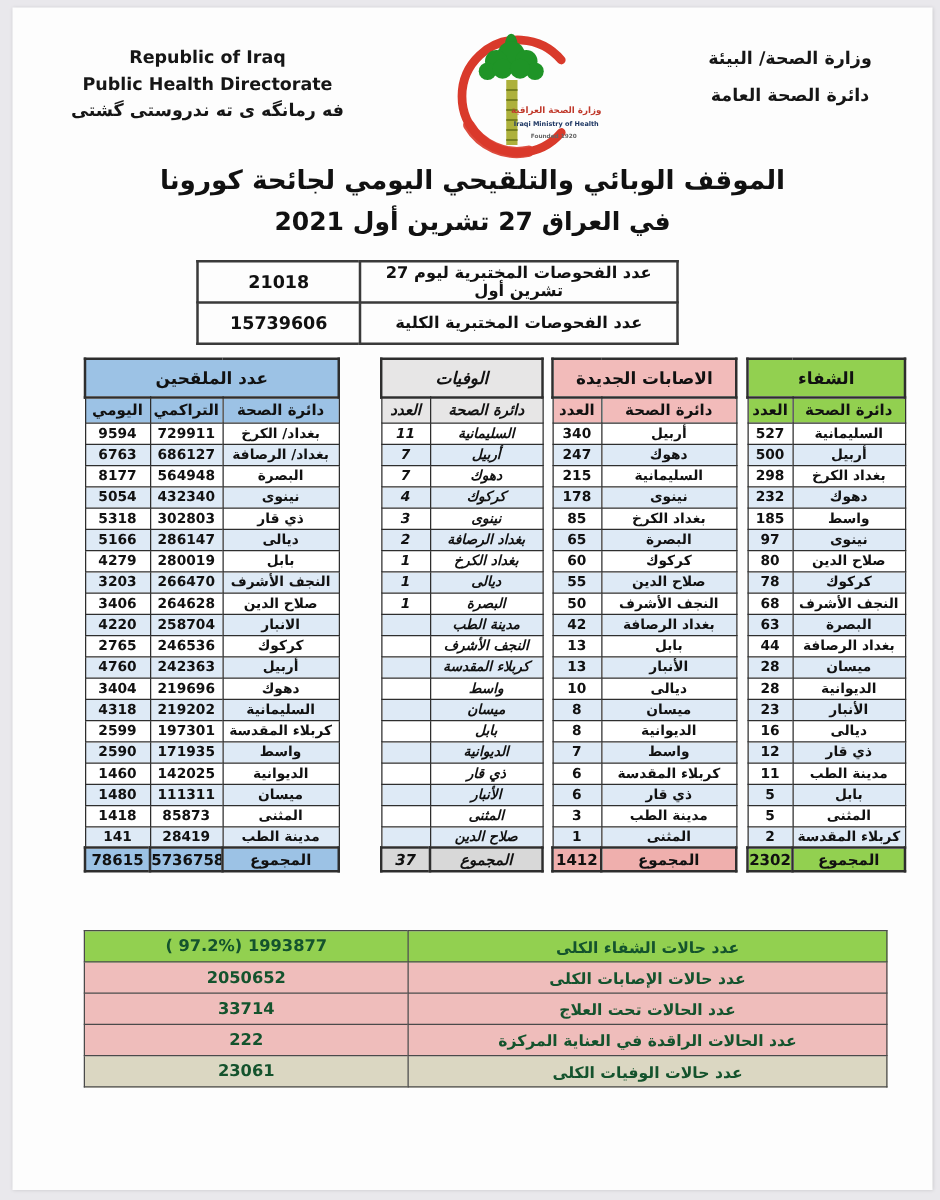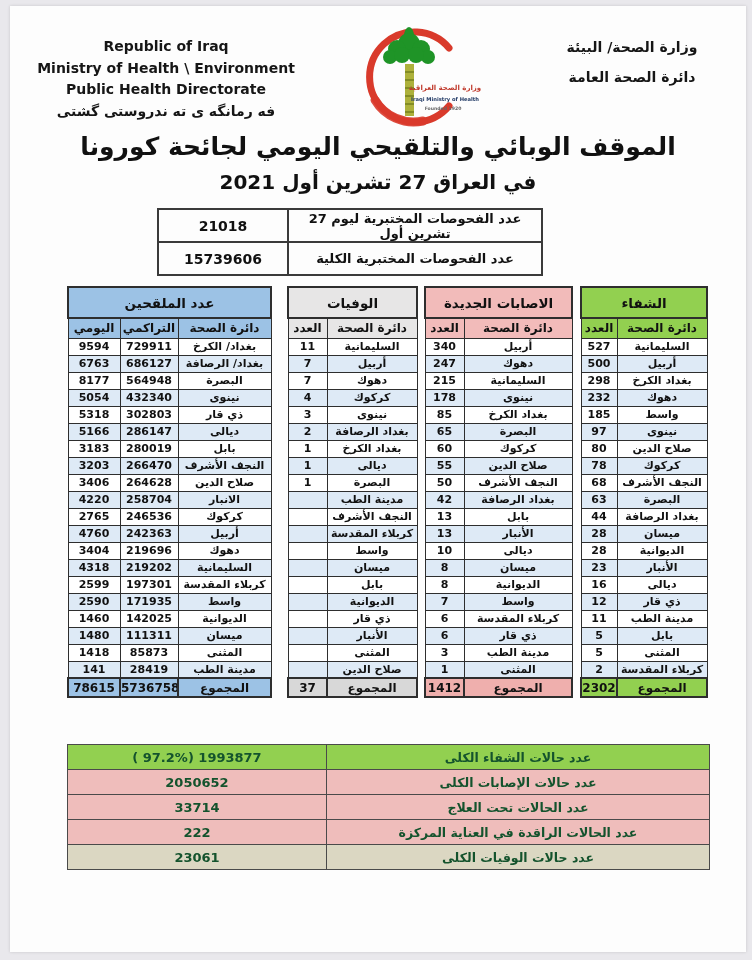--- a/index.html
+++ b/index.html
@@ -9,21 +9,21 @@
 
   
   .hdr { position:absolute; top:16px; left:18px; right:14px; display:flex; justify-content:space-between; }
   .hdr-left { width:276px; text-align:center; font-weight:bold; font-size:14px; color:#161616; line-height:1.55; padding-top:14px; }
   .hdr-left .ku { direction:rtl; font-size:14px; }
   .hdr-logo { width:170px; display:flex; justify-content:center; }
   .hdr-right { width:200px; text-align:center; direction:rtl; font-weight:bold; font-size:14px; color:#161616; line-height:2.15; padding-top:10px; }
 
   
   .title { position:absolute; top:126px; left:0; right:0; text-align:center; direction:rtl; color:#111; }
-  .title .l1 { font-size:25px; font-weight:bold; }
+  .title .l1 { font-size:21px; font-weight:bold; }
   .title .l2 { font-size:20px; font-weight:bold; margin-top:9px; }
 
   
   table { border-collapse:collapse; }
   .tests { position:absolute; top:202px; left:147px; width:384px; direction:rtl; table-layout:fixed; }
   .tests td { border:2px solid #3a3a3a; height:33px; font-weight:bold; color:#111; text-align:center; }
   .tests .c-label { width:254px; font-size:13px; }
   .tests .c-value { width:130px; font-size:14px; direction:ltr;border-radius:10px; }
 
   
@@ -32,21 +32,21 @@
   .gov th,.gov td { border:1px solid #2e2e2e; text-align:center; font-weight:bold; color:#111; overflow:hidden; white-space:nowrap; }
   .gov .t-title th { height:31px; font-size:13.5px; border-width:2px; }
   .gov .t-colhead th { height:20px; font-size:12px; }
   .gov tbody td { height:17px; font-size:11px; }
   .gov tbody tr:nth-child(even) td { background:#DEEAF6; }
   .gov tfoot td { height:19px; font-size:12px; border-width:2px; }
   .c-daily,.c-cumulative,.c-count,.c-num { direction:ltr; font-size:11.5px; }
 
   .vacc  { width:203px; }
   .vacc  .co-dept{width:93px;} .vacc .co-cum{width:58px;} .vacc .co-day{width:52px;}
-  .deaths{ width:129px; margin-left:15px; }
+  .deaths{ width:129px; margin-left:32px;font-style:italic; }
   .deaths .co-dept{width:90px;} .deaths .co-num{width:39px;}
   .infect{ width:147px; margin-left:6px; }
   .infect .co-dept{width:108px;} .infect .co-num{width:39px;}
   .recov { width:126px; margin-left:7px; }
   .recov .co-dept{width:90px;} .recov .co-num{width:36px;}
 
   .th-blue  { background:#9CC2E5; }
   .th-gray  { background:#E7E6E6; }
   .th-pink  { background:#F2BBBA; }
   .th-green { background:#92D050; }
@@ -67,21 +67,20 @@
   .logo-svg text { font-family:"DejaVu Sans","Liberation Sans",sans-serif; }
 </style>
 </head>
 <body>
 
 <div class="page">
 
   <div class="hdr">
     <div class="hdr-left">
       <div>Republic of Iraq</div>
-      <div>Ministry of Health \ Environment</div>
       <div>Public Health Directorate</div>
       <div class="ku">فه رمانگه ى ته ندروستى گشتى</div>
     </div>
 
     <div class="hdr-logo">
       <svg class="logo-svg" width="140" height="110" viewBox="0 0 130 110">
 
         <path d="M 96 26 A 45 45 0 1 0 96 84" fill="none" stroke="#D93A2B" stroke-width="7" stroke-linecap="round"></path>
         <path d="M 22 78 A 45 45 0 0 0 70 99" fill="none" stroke="#D93A2B" stroke-width="9" stroke-linecap="round" opacity="0.9"></path>
 
@@ -173,21 +172,21 @@
             <td class="c-daily">5318</td>
           </tr>
           <tr>
             <td class="c-dept">ديالى</td>
             <td class="c-cumulative">286147</td>
             <td class="c-daily">5166</td>
           </tr>
           <tr>
             <td class="c-dept">بابل</td>
             <td class="c-cumulative">280019</td>
-            <td class="c-daily">3183</td>
+            <td class="c-daily">4279</td>
           </tr>
           <tr>
             <td class="c-dept">النجف الأشرف</td>
             <td class="c-cumulative">266470</td>
             <td class="c-daily">3203</td>
           </tr>
           <tr>
             <td class="c-dept">صلاح الدين</td>
             <td class="c-cumulative">264628</td>
             <td class="c-daily">3406</td>

